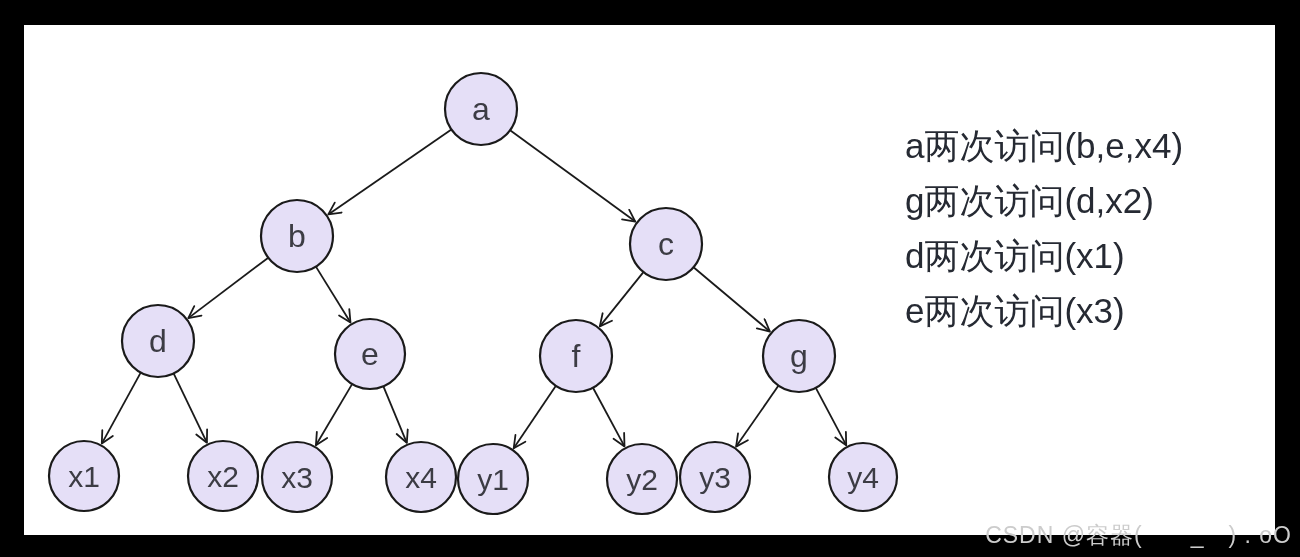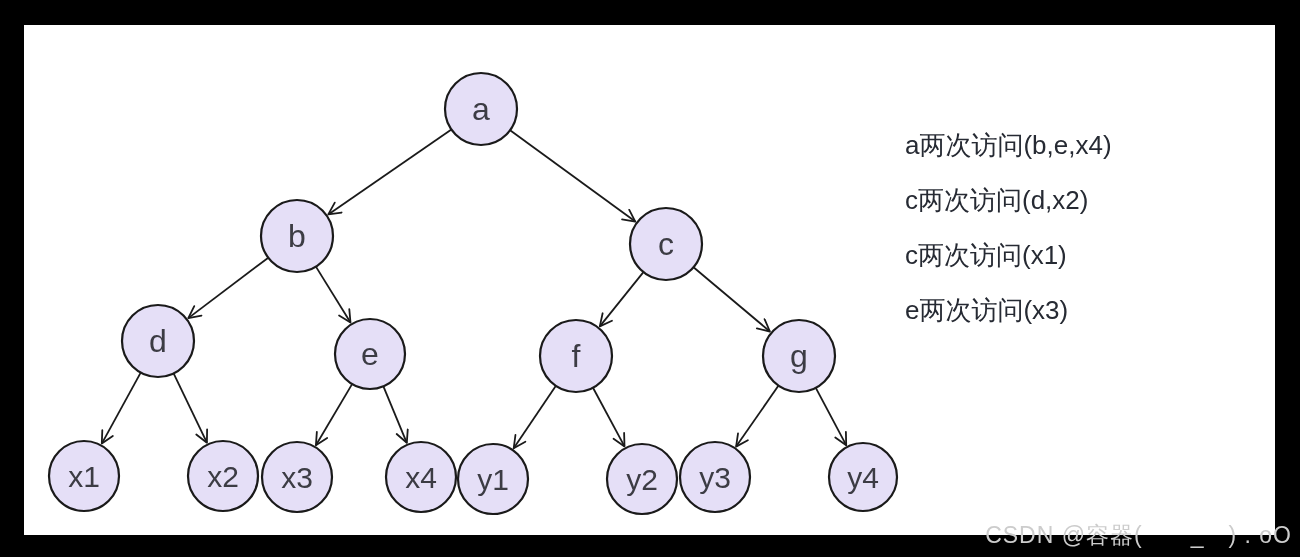--- a/index.html
+++ b/index.html
@@ -28,21 +28,21 @@
     position: absolute;
     left: 0;
     top: 0;
     width: 1300px;
     height: 557px;
   }
   .annotations {
     position: absolute;
     left: 905px;
     top: 118px;
-    font-size: 26px;
+    font-size: 35px;
     line-height: 55px;
     color: #262a33;
     white-space: nowrap;
   }
   .watermark {
     position: absolute;
     right: 8px;
     top: 520px;
     font-size: 23px;
     color: #cccccc;
@@ -140,19 +140,19 @@
         </g>
         <g>
           <circle cx="863" cy="477" r="34" fill="#e5dff7" stroke="#1a1a1a" stroke-width="2.2"></circle>
           <text x="863" y="487.5" text-anchor="middle" font-size="30" fill="#3c3c44" class="node-label">y4</text>
         </g>
       </g>
   </svg>
 
   <div class="annotations" style="color: rgb(38, 42, 51);">
     <div>a两次访问(b,e,x4)</div>
-    <div>c两次访问(d,x2)</div>
-    <div>c两次访问(x1)</div>
+    <div>g两次访问(d,x2)</div>
+    <div>d两次访问(x1)</div>
     <div>e两次访问(x3)</div>
   </div>
 
   <div class="watermark" style="color: rgb(204, 204, 204); text-align: center;">CSDN @容器(　　_　) . oO</div>
 </div>
 
 </body></html>

